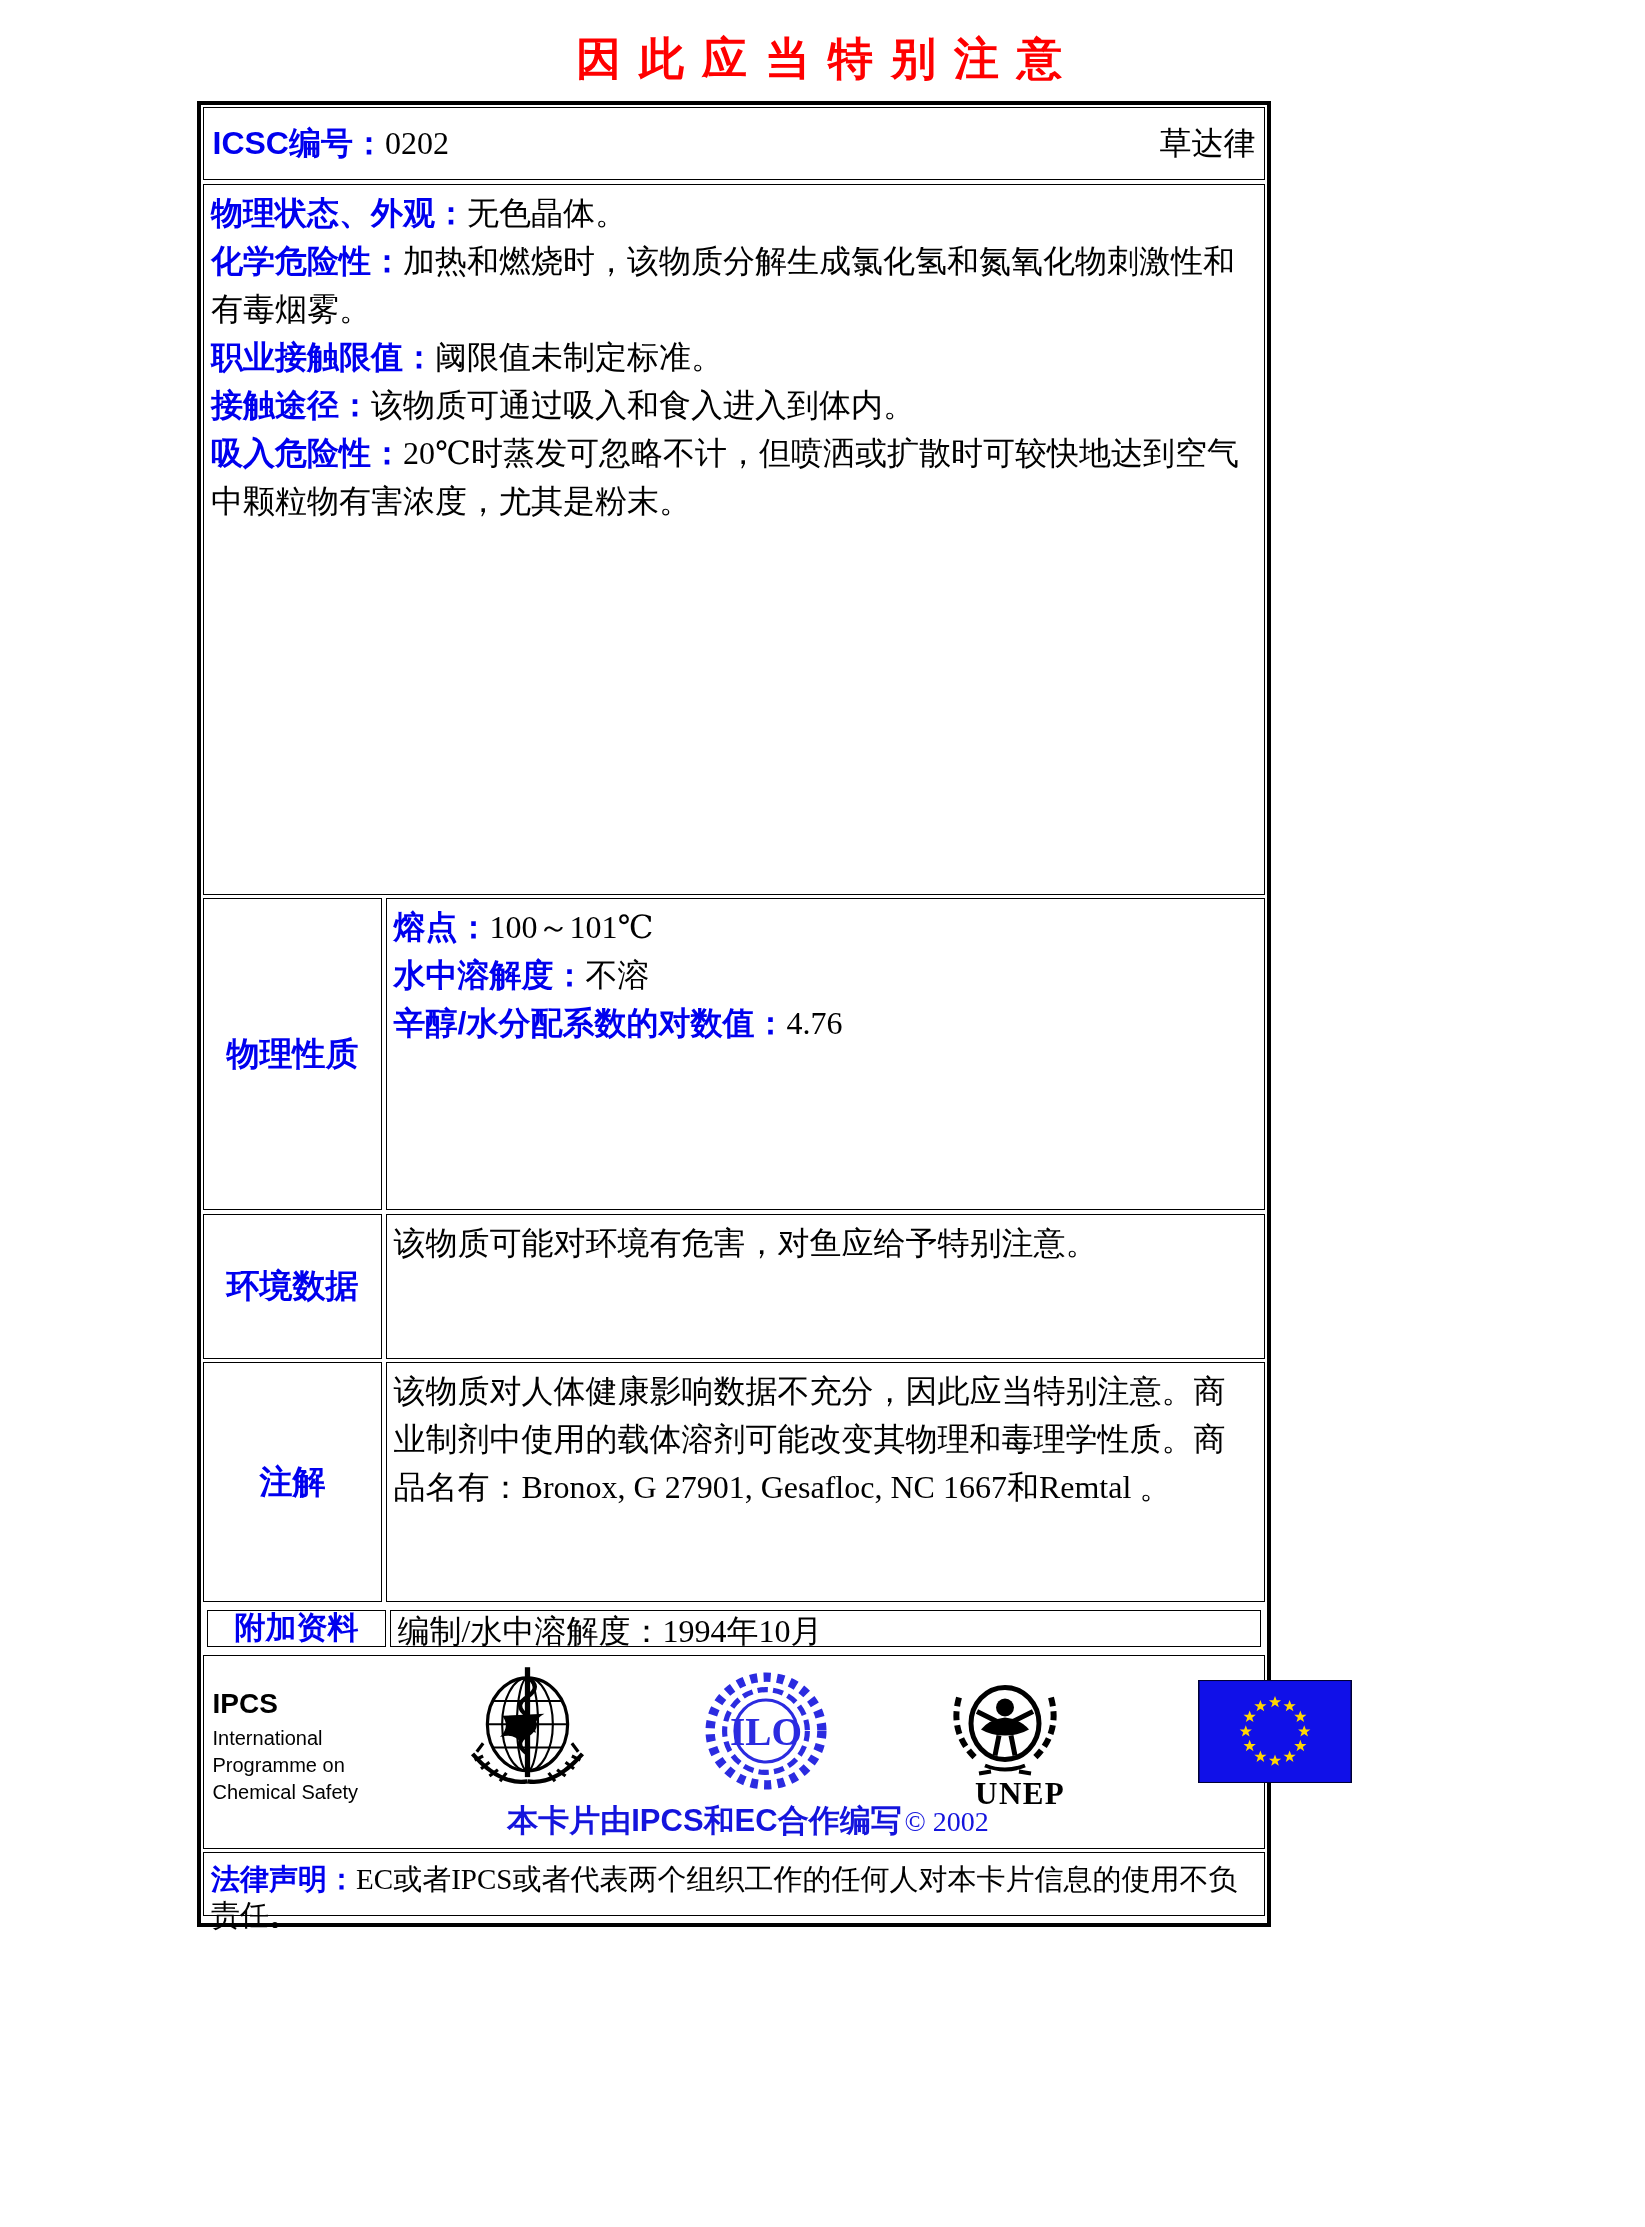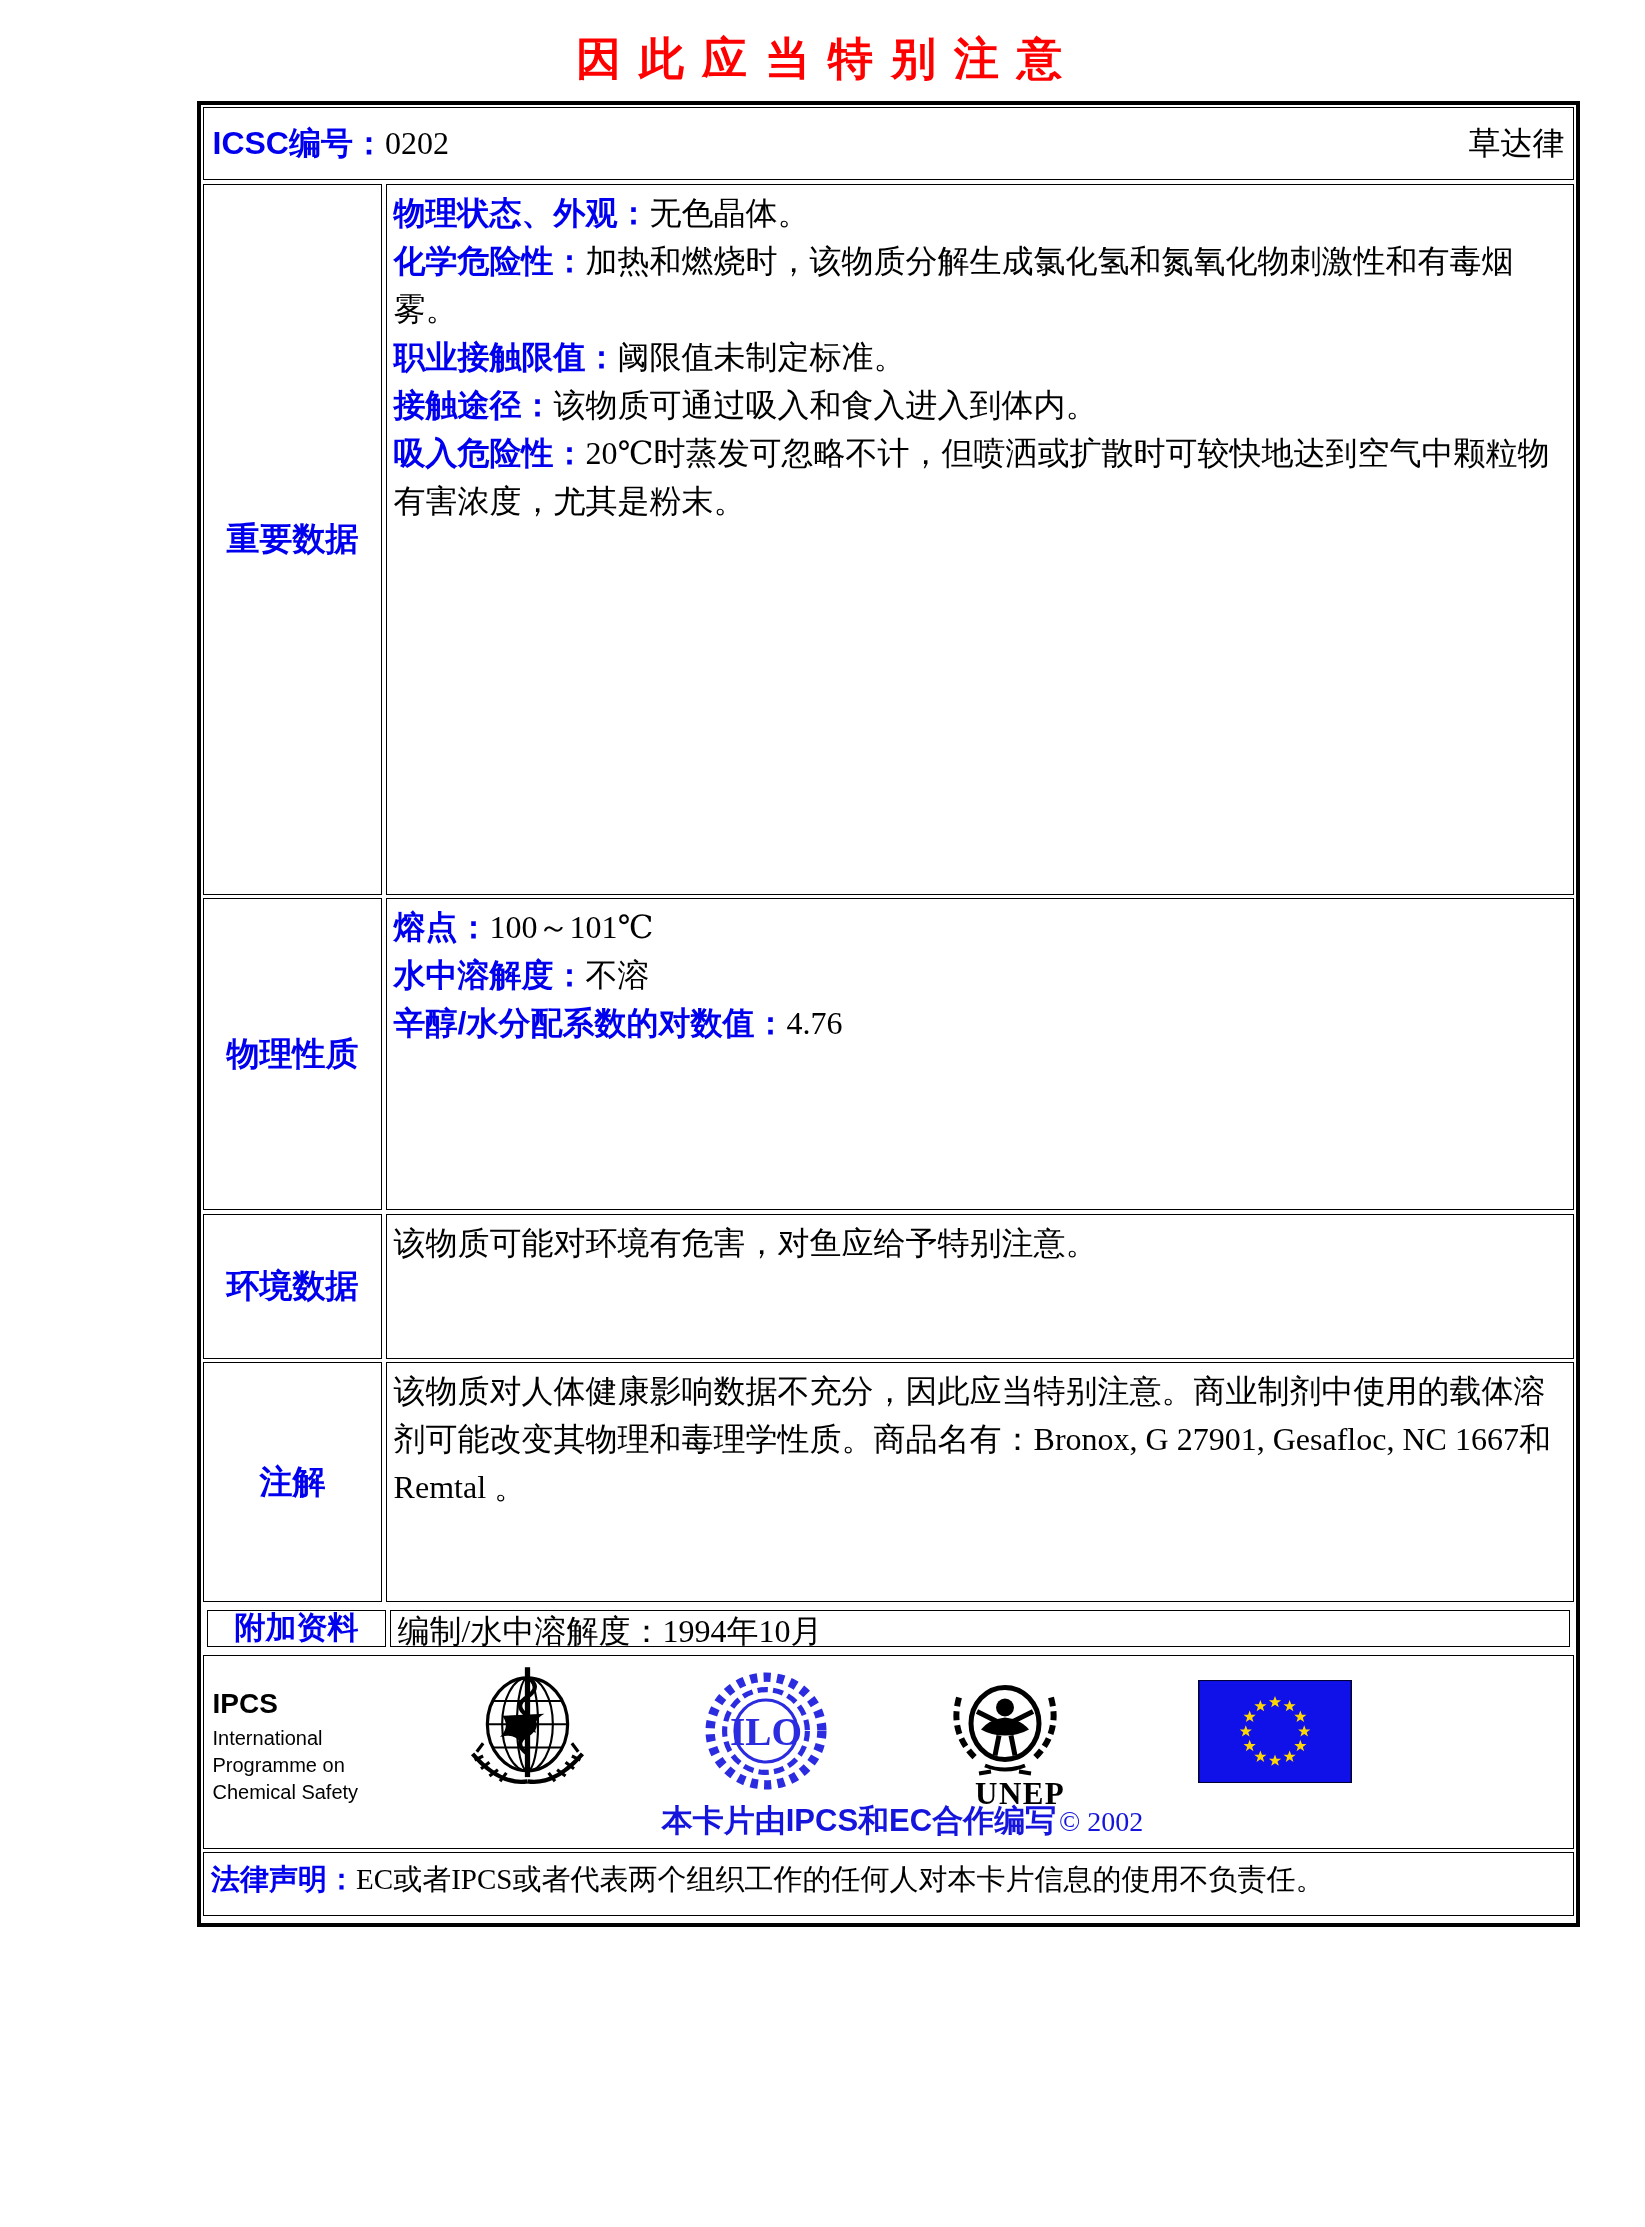--- a/index.html
+++ b/index.html
@@ -18,21 +18,21 @@
     font-family: "Liberation Serif", "DejaVu Serif", serif;
     font-weight: bold;
     font-size: 45px; letter-spacing: 18px;
     color: #ff0000;
     white-space: nowrap;
   }
 
   
   .card {
     position: absolute; left: 197px; top: 101px;
-    width: 1383px; height: 1826px;
+    width: 1074px; height: 1826px;
     border: 4.2px solid #000;
     padding: 2.1px;
     background: #fff;
   }
   .row { border: 1.4px solid #000; margin-bottom: 3.5px; background: #fff; }
 
   
   .row-header {
     height: 73px;
     display: flex; align-items: center; justify-content: space-between;
@@ -119,21 +119,20 @@
 <div class="card">
 
   <div class="row row-header">
     <div>
       <span class="blue-label">ICSC编号：</span><span class="black-val">0202</span>
     </div>
     <div class="black-val">草达律</div>
   </div>
 
   <div class="row row-section h-important" style="border:none; padding:0; margin-bottom:3.5px;">
-    <div class="label-cell">重要数据</div>
     <div class="content-cell">
       <div class="field">
         <span class="flabel">物理状态、外观：</span><span class="fvalue">无色晶体。</span>
       </div>
       <div class="field">
         <span class="flabel">化学危险性：</span><span class="fvalue">加热和燃烧时，该物质分解生成氯化氢和氮氧化物刺激性和有毒烟雾。</span>
       </div>
       <div class="field">
         <span class="flabel">职业接触限值：</span><span class="fvalue">阈限值未制定标准。</span>
       </div>

